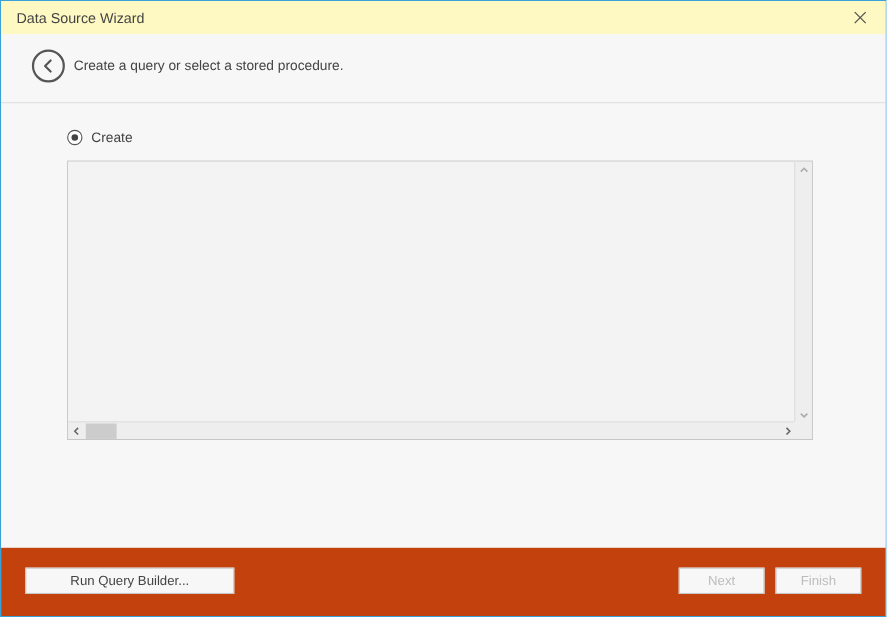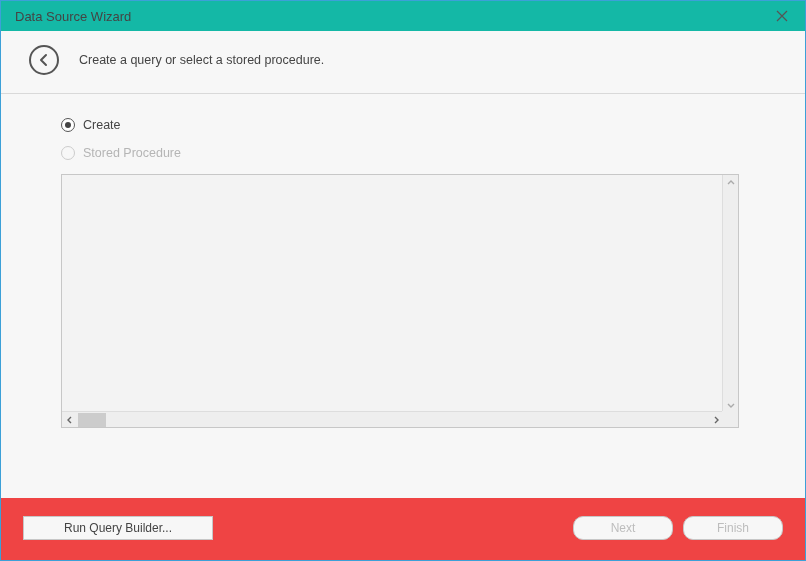--- a/index.html
+++ b/index.html
@@ -17,41 +17,41 @@
     background: #f7f7f7;
     display: flex;
     flex-direction: column;
   }
   .titlebar {
     height: 30px;
     display: flex;
     align-items: center;
     justify-content: space-between;
     padding: 0 12px 0 14px;
-    background: #14b8a6;
+    background: #fef9c3;
   }
   .titlebar-title {
     font-size: 13px;
     color: #444;
   }
   .close-btn {
     width: 22px;
     height: 22px;
     display: flex;
     align-items: center;
     justify-content: center;
     cursor: pointer;
     color: #555;
   }
   .close-btn svg { width: 12px; height: 12px; }
   .header {
     display: flex;
     align-items: center;
     padding: 14px 18px 18px 28px;
-    gap: 20px;
+    gap: 8px;
     border-bottom: 1px solid #d9d9d9;
     background: #f7f7f7;
   }
   .back-btn {
     width: 30px;
     height: 30px;
     border: 2px solid #555;
     border-radius: 50%;
     display: flex;
     align-items: center;
@@ -176,41 +176,41 @@
   }
   .scroll-h-track {
     flex: 1;
     display: flex;
     align-items: center;
   }
   .footer {
     display: flex;
     align-items: center;
     padding: 18px 22px 20px 22px;
-    background: #ef4444;
+    background: #c2410c;
     text-align: right;
   }
   .btn {
     height: 24px;
     border: 1px solid #c7c7c7;
     background: #f7f7f7;
     font-size: 12px;
     color: #444;
     display: flex;
     align-items: center;
     justify-content: center;
     cursor: pointer;
     padding: 0 12px;
   }
   .btn.disabled {
     color: #bdbdbd;
     cursor: default;
   }
   .btn-run { width: 190px; }
-  .btn-next, .btn-finish { width: 100px; border-radius: 10px; }
+  .btn-next, .btn-finish { width: 78px; }
   .spacer { flex: 1; }
   .footer .gap { width: 10px; }
 </style>
 </head>
 <body>
 
 <div class="window">
 
   <div class="titlebar">
     <span class="titlebar-title">Data Source Wizard</span>
@@ -230,24 +230,20 @@
     <span class="header-text">Create a query or select a stored procedure.</span>
   </div>
 
   <div class="content">
 
     <div class="radio-row">
       <div class="radio selected"></div>
       <span class="radio-label">Create</span>
     </div>
 
-    <div class="radio-row">
-      <div class="radio disabled"></div>
-      <span class="radio-label disabled">Stored Procedure</span>
-    </div>
 
 
     <div class="sql-box">
       <textarea class="sql-textarea" value="" style=""></textarea>
       <div class="scroll-v">
         <div class="scroll-arrow">
             <svg width="8" height="8" viewBox="0 0 8 8">
               <path d="M1 5 L4 2 L7 5" stroke="#aaa" stroke-width="1.4" fill="none"></path>
             </svg>
           </div>

